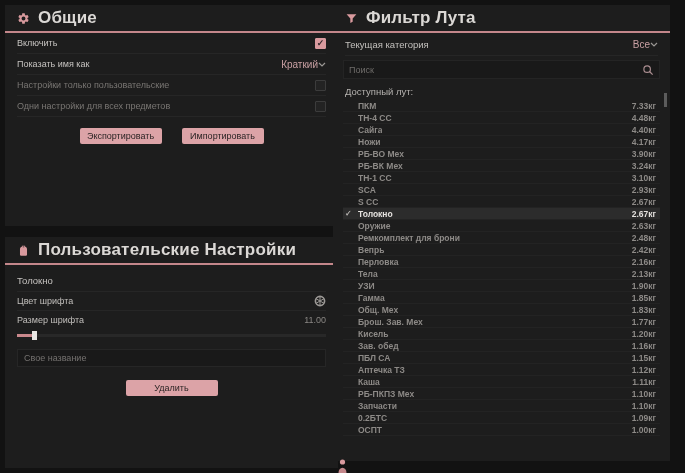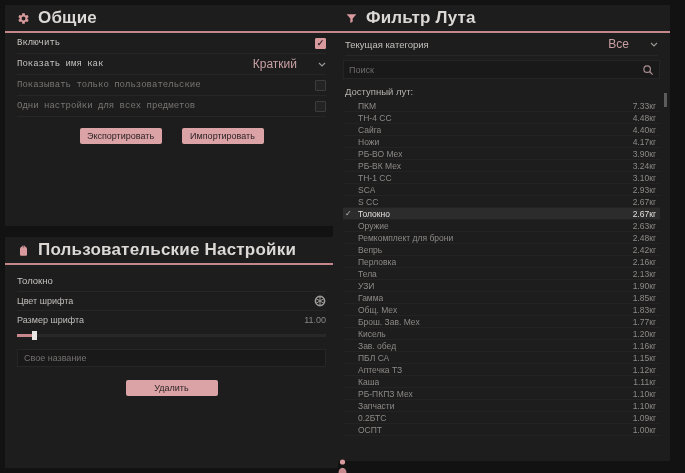--- a/index.html
+++ b/index.html
@@ -15,28 +15,28 @@
   .panel-header { height:26px; display:flex; align-items:center; gap:8px; padding:0 12px; }
   .panel-title { font-size:17px; font-weight:bold; color:#dbd8d5; letter-spacing:.2px; }
   .panel-underline { height:2px; background:#c4878b; }
 
   .hicon { width:13px; height:13px; flex:0 0 auto; display:block; }
 
   .setting-row { display:flex; align-items:center; justify-content:space-between;
     margin:0 12px; height:21px; border-bottom:1px solid #262626;
     font-size:9px; color:#c6c3c0; }
   .setting-row.dim { color:#797673; }
-  .row-label { white-space:nowrap;font-family:Liberation Mono, monospace; }
+  .row-label { white-space:nowrap; }
 
   .checkbox { width:11px; height:11px; border:1px solid #3c3c3c; background:#232323;
     display:flex; align-items:center; justify-content:center; border-radius:1px; }
   .checkbox.checked { background:#d99a9e; border-color:#d99a9e; }
   .checkbox.checked .cbmark { color:#33262a; font-size:9px; line-height:1; font-weight:bold; }
 
-  .dropdown { display:flex; align-items:center; gap:21px; color:#c9a0a3; font-size:12px; cursor:default; }
+  .dropdown { display:flex; align-items:center; gap:0; color:#c9a0a3; font-size:10px; cursor:default; }
   .chev { width:8px; height:5px; display:block; }
 
   .buttons-row { display:flex; justify-content:center; gap:20px; margin-top:11px; }
   .btn { background:#dca3a7; color:#2b2424; border:none; border-radius:2px;
     font-size:9px; font-family:inherit; padding:3px 0; width:82px; text-align:center; }
 
   .item-label { font-size:9.5px; color:#c6c3c0; padding:10px 12px 5px; }
 
   .kv-row { display:flex; align-items:center; justify-content:space-between;
     margin:0 12px; height:19px; border-top:1px solid #262626; font-size:9px; color:#c2bfbc; }
@@ -64,21 +64,21 @@
   .search-input { background:transparent; border:none; outline:none; color:#9a9794;
     font-size:9px; font-family:inherit; flex:1; }
   .search-input::placeholder { color:#6f6c6a; }
   .sicon { width:12px; height:12px; display:block; }
 
   .list-label { font-size:9.5px; color:#b5b2af; padding:3px 12px 3px; }
 
   .loot-list { margin:0 10px; }
   .loot-row { position:relative; display:flex; align-items:center; justify-content:space-between;
     height:12px; border-bottom:1px solid #232323; padding:0 4px 0 15px;
-    font-size:8.5px; color:#8d8a87; }
+    font-size:8.5px; color:#8d8a87;font-weight:bold; }
   .loot-row .check { position:absolute; left:2px; top:0; font-size:8px; color:#bab7b4;
     display:none; line-height:12px; }
   .loot-row.selected { background:#2c2c2c; color:#e4e1de; }
   .loot-row.selected .check { display:block; }
   .loot-name { white-space:nowrap; overflow:hidden; }
   .loot-val { white-space:nowrap;text-align:center; }
 
   .scroll-thumb { position:absolute; right:3px; top:88px; width:3px; height:14px; background:#5c5c5c; }
 
   #mascot { position:absolute; left:336px; top:459px; width:13px; height:14px; }
@@ -108,21 +108,21 @@
       <span class="row-label">Показать имя как</span>
       <span class="dropdown">
         <span>Краткий</span>
         <svg class="chev" viewBox="0 0 8 5">
           <polyline points="1,1 4,4 7,1" fill="none" stroke="#9a9794" stroke-width="1.2"></polyline>
         </svg>
       </span>
     </div>
 
     <div class="setting-row dim">
-      <span class="row-label">Показывать только пользовательские</span>
+      <span class="row-label">Настройки только пользовательские</span>
       <span class="checkbox"></span>
     </div>
 
     <div class="setting-row dim">
       <span class="row-label">Одни настройки для всех предметов</span>
       <span class="checkbox"></span>
     </div>
 
     <div class="buttons-row">
       <button class="btn">Экспортировать</button>

